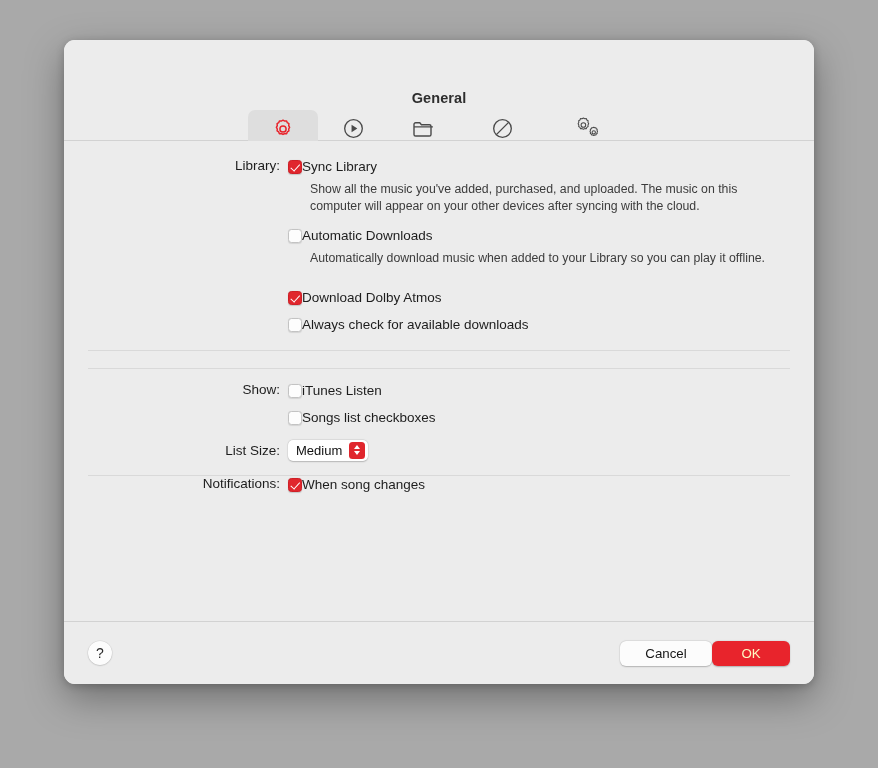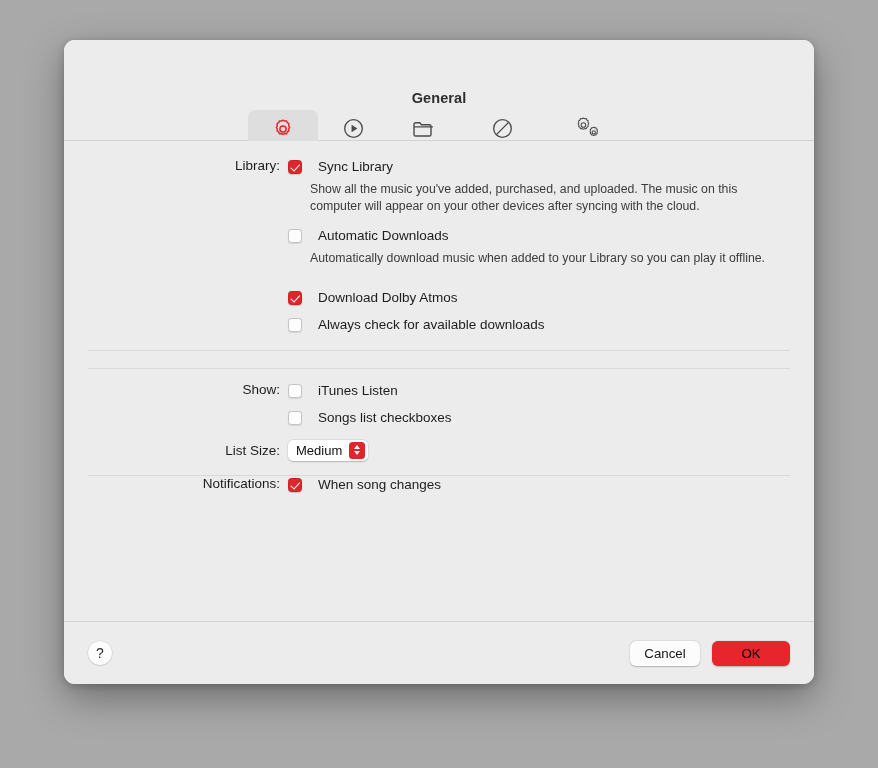--- a/index.html
+++ b/index.html
@@ -115,21 +115,21 @@
   }
   .ctl-col {
     flex: 1;
     padding-right: 24px;
   }
 
   
   .cbrow {
     display: flex;
     align-items: flex-start;
-    gap: 16px;
+    gap: 0;
   }
   .cbox {
     width: 14px;
     height: 14px;
     border-radius: 3.5px;
     flex: none;
     margin-top: 2px;
     box-sizing: border-box;
     position: relative;
     cursor: default;
@@ -240,27 +240,26 @@
     font-size: 13.3px;
     display: flex;
     align-items: center;
     justify-content: center;
     cursor: default;
     box-sizing: border-box;
   }
   .btn.cancel {
     background: #fcfcfc;
     color: #151515;
-    width: 70px;
+    width: 92px;
     box-shadow: 0 0.5px 1.5px rgba(0,0,0,0.22), 0 0 0 0.5px rgba(0,0,0,0.06);
-    margin-right: 12px;
   }
   .btn.ok {
     background: #e8242c;
-    color: #000000;
+    color: #fef9c3;
     width: 78px;
     box-shadow: 0 0.5px 1.5px rgba(0,0,0,0.25);
   }
 </style>
 </head>
 <body>
 
 <div class="window">
 
   <div class="titlebar">

